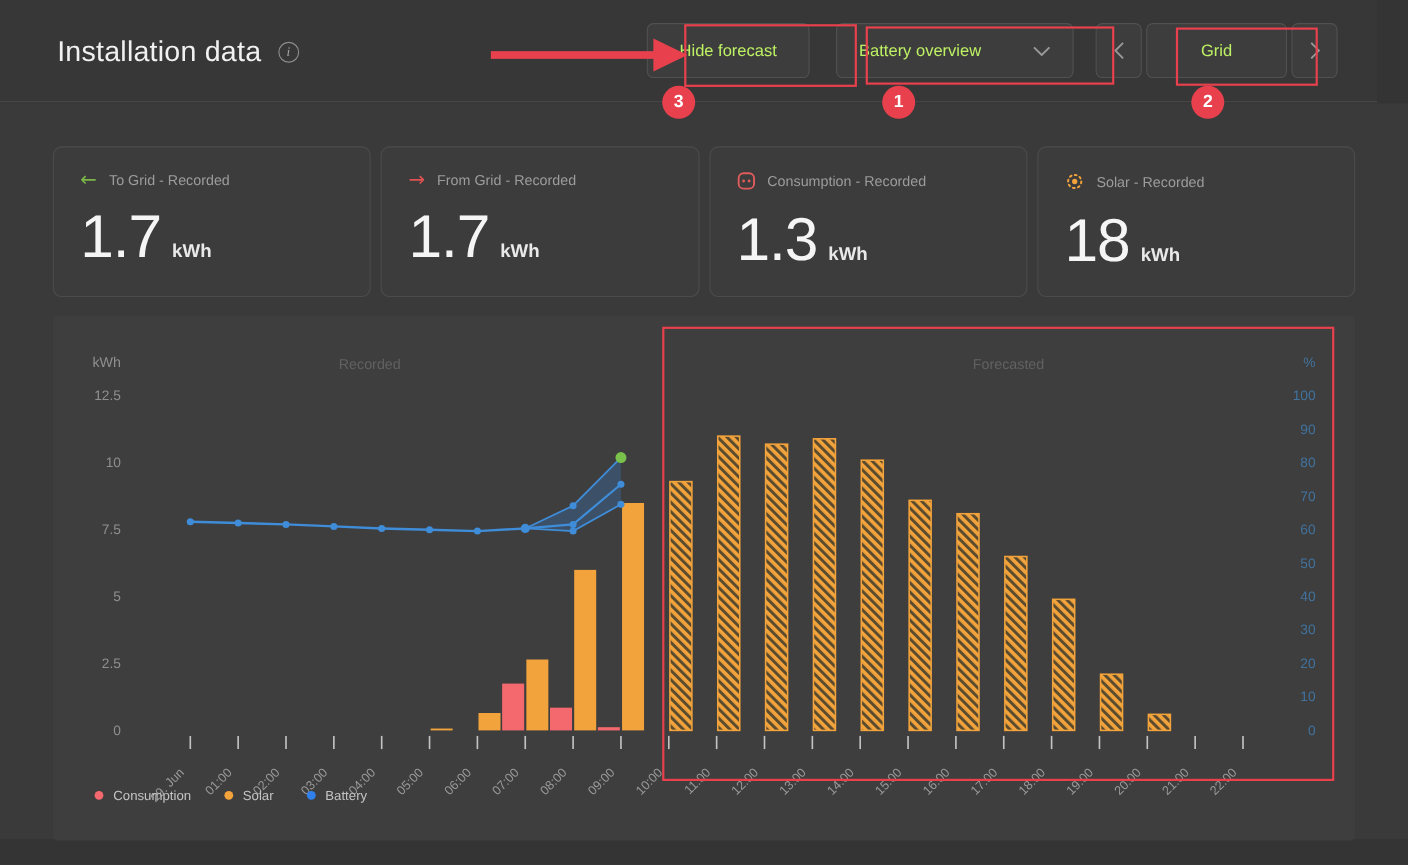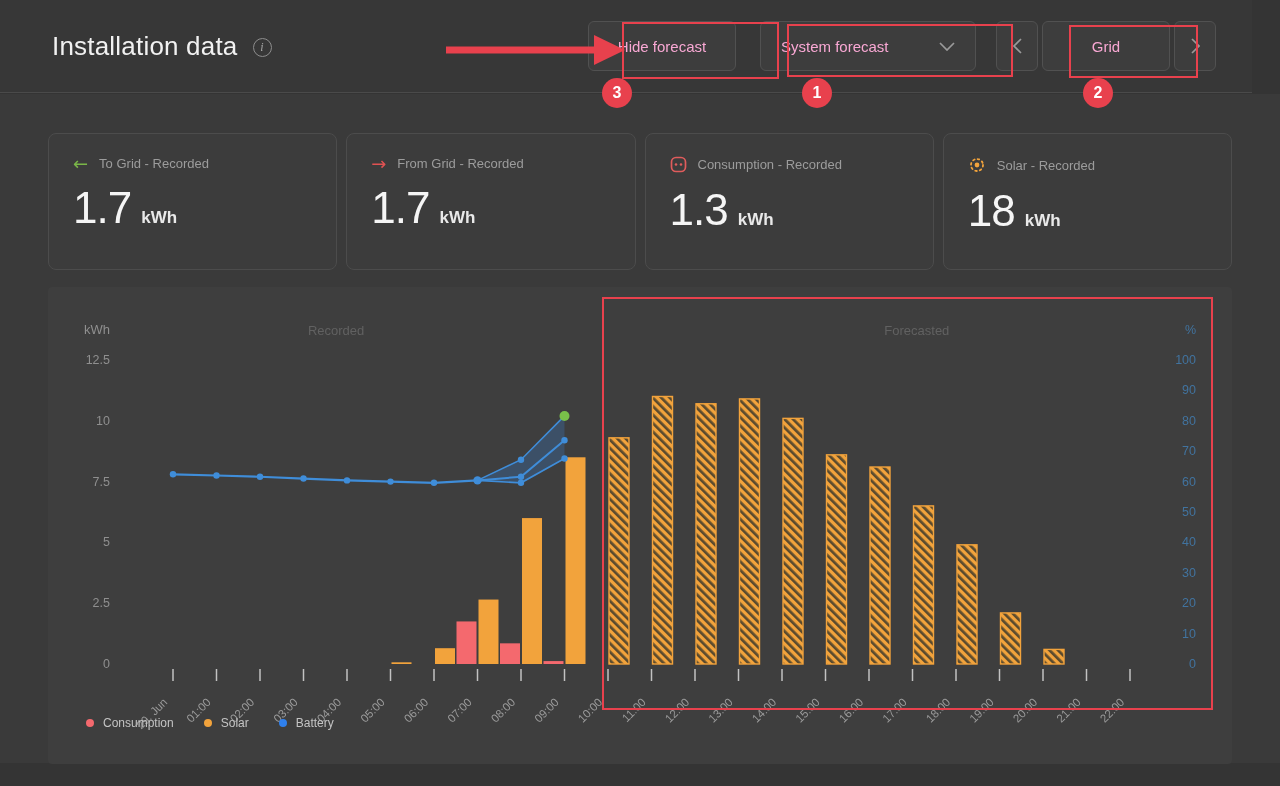--- a/index.html
+++ b/index.html
@@ -10,42 +10,42 @@
   
   .header { position:absolute; top:0; left:0; width:1252px; height:93px;
     background:#373737; border-bottom:1px solid #4a4a4a;
     display:flex; align-items:center; padding:0 36px 0 52px; }
   .page-title { font-size:26px; font-weight:400; color:#f1f1f1; letter-spacing:.2px; }
   .info-icon { width:19px; height:19px; border:1.5px solid #8d8d8d; border-radius:50%;
     color:#a5a5a5; font-size:12px; display:flex; align-items:center; justify-content:center;
     margin-left:15px; margin-top:3px; font-style:italic; font-family:"Liberation Serif", serif; }
   .hspacer { flex:1; }
   .btn { height:50px; background:#3d3d3d; border:1px solid #515151; border-radius:6px;
-    color:#f9a8d4; font-size:15px; font-family:inherit; cursor:pointer;
+    color:#bef264; font-size:15px; font-family:inherit; cursor:pointer;
     display:flex; align-items:center; justify-content:center; }
   .btn-hide { width:148px; margin-right:24px; }
   .btn-dropdown { width:216px; justify-content:space-between; padding:0 20px; margin-right:20px; }
   .nav-group { display:flex; gap:4px; }
   .btn-nav { width:42px; }
   .btn-today { width:128px; }
   .chev { display:block; }
 
   
   .content { position:absolute; top:94px; left:0; width:1280px; height:669px;
     background:#3a3a3a; padding:0 48px; }
 
   .cards { margin-top:39px; display:flex; gap:9px; height:137px; }
   .card { flex:1; background:#3c3c3c; border:1px solid #4c4c4c; border-radius:8px;
     padding:22px 24px 0 24px; position:relative; }
   .card-head { display:flex; align-items:center; gap:11px; color:#9c9c9c; font-size:13px; }
   .card-arrow { font-size:18px; line-height:14px; font-family:"DejaVu Sans", sans-serif; }
   .arrow-green { color:#7ab648; }
   .arrow-red { color:#e05252; }
   .card-value-row { margin-top:12px; display:flex; align-items:baseline; }
-  .card-value { font-size:44px; color:#f5f5f5; font-weight:400; letter-spacing:-1px; }
+  .card-value { font-size:55px; color:#f5f5f5; font-weight:400; letter-spacing:-1px; }
   .card-unit { font-size:17px; font-weight:bold; color:#e9e9e9; margin-left:10px; }
   .card-footer { position:absolute; left:24px; right:24px; bottom:16px;
     display:flex; align-items:center; justify-content:space-between; font-size:16px; }
   .annot-inline { border:2px solid var(--annot); padding:3px 9px 4px 9px; margin-left:-11px; }
   .muted { color:#8f8f8f; }
   .bright { color:#eeeeee; }
 
   .chart-panel { margin-top:17px; height:477px; background:#3e3e3e; border-radius:4px; position:relative; }
   #chart-svg { position:absolute; top:0; left:0; }
   .legend { position:absolute; left:38px; top:429px; display:flex; gap:30px; align-items:center; }
@@ -64,21 +64,21 @@
 <body>
 
 <div class="header">
   <div class="page-title">Installation data</div>
   <div class="info-icon">i</div>
   <div class="hspacer"></div>
 
   <button class="btn btn-hide">Hide forecast</button>
 
   <button class="btn btn-dropdown">
-    <span>System forecast</span>
+    <span>Battery overview</span>
     <svg class="chev" width="16" height="9" viewBox="0 0 16 9">
         <polyline points="1,1 8,8 15,1" fill="none" stroke="#9a9a9a" stroke-width="1.7"></polyline>
       </svg>
   </button>
 
   <div class="nav-group">
     <button class="btn btn-nav">
       <svg width="9" height="16" viewBox="0 0 9 16">
           <polyline points="8,1 1,8 8,15" fill="none" stroke="#9a9a9a" stroke-width="1.7"></polyline>
         </svg>

